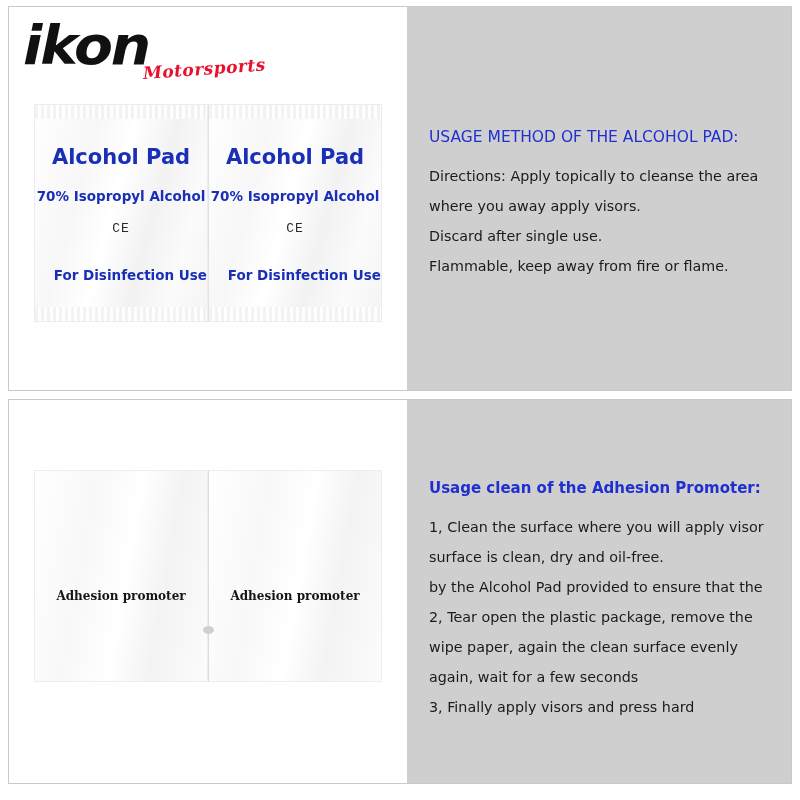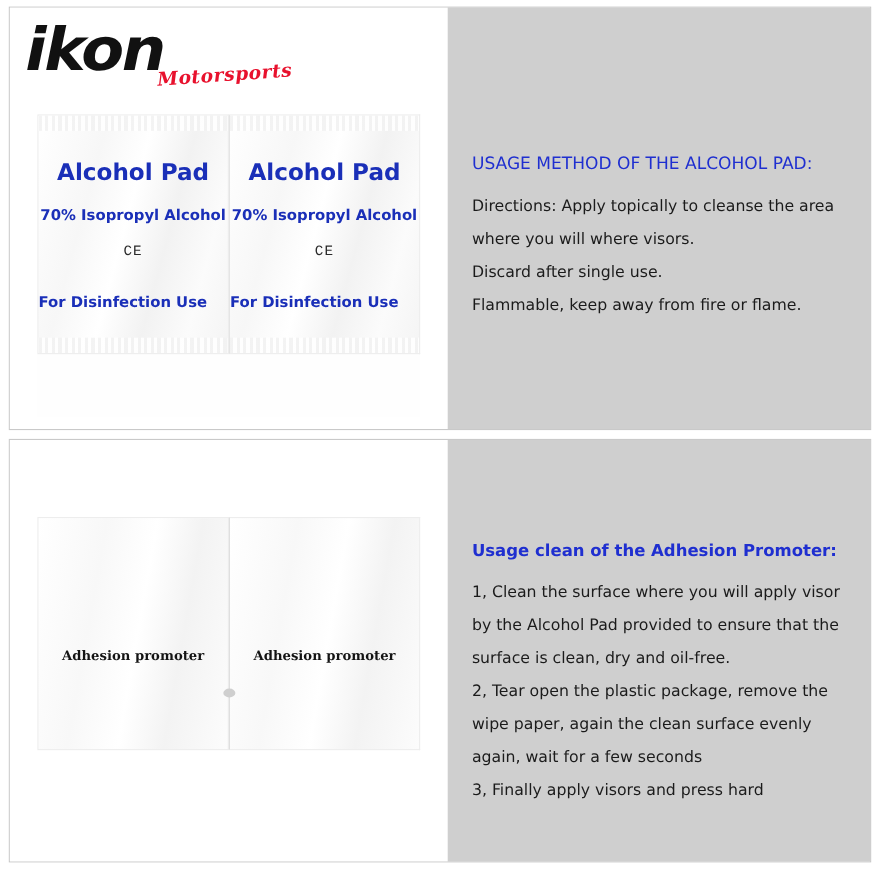--- a/index.html
+++ b/index.html
@@ -158,21 +158,21 @@
     font-family: Liberation Mono, monospace;
     font-size: 13px;
     color: #2a2a2a;
     letter-spacing: 1px;
   }
   .pad-foot {
     position: absolute;
     top: 162px;
     left: 0;
     width: 100%;
-    text-align: left;
+    text-align: right;
     font-family: "DejaVu Sans", sans-serif;
     font-weight: bold;
     font-size: 13.5px;
     color: #1a2fb8;
   }
 
   
   .promos {
     position: absolute;
     left: 25px;
@@ -221,21 +221,21 @@
     right: 16px;
   }
   .text-block.top { top: 120px; }
   .text-block.bottom { top: 78px; }
 
   .heading {
     font-family: "DejaVu Sans", sans-serif;
     font-size: 15.5px;
     font-weight: normal;
     color: #1f2fd0;
-    margin: 12px 0 14px 0;
+    margin: 0 0 14px 0;
     line-height: 20px;
   }
   .heading.bold-head {
     font-weight: bold;
     font-size: 15px;
   }
   .body-line {
     font-family: "DejaVu Sans", sans-serif;
     font-size: 14.3px;
     color: #1b1b1b;
@@ -273,21 +273,21 @@
           <div class="pad-foot">For Disinfection Use</div>
         </div>
 
       </div>
     </div>
 
     <div class="panel-right">
       <div class="text-block top">
         <div class="heading">USAGE METHOD OF THE ALCOHOL PAD:</div>
         <div class="body-line">Directions: Apply topically to cleanse the area</div>
-        <div class="body-line">where you will where visors.</div>
+        <div class="body-line">where you away apply visors.</div>
         <div class="body-line">Discard after single use.</div>
         <div class="body-line">Flammable, keep away from fire or flame.</div>
       </div>
     </div>
 
   </div>
 
   <div class="panel panel-bottom">
 
     <div class="panel-left">
@@ -302,22 +302,22 @@
         </div>
 
         <div class="promo-notch"></div>
       </div>
     </div>
 
     <div class="panel-right">
       <div class="text-block bottom">
         <div class="heading bold-head">Usage clean of the Adhesion Promoter:</div>
         <div class="body-line">1, Clean the surface where you will apply visor</div>
+        <div class="body-line">surface is clean, dry and oil-free.</div>
         <div class="body-line">by the  Alcohol  Pad  provided to ensure that the</div>
-        <div class="body-line">surface is clean, dry and oil-free.</div>
         <div class="body-line">2, Tear open the plastic package, remove the</div>
         <div class="body-line">wipe paper, again the clean surface evenly</div>
         <div class="body-line">again, wait for a few seconds</div>
         <div class="body-line">3, Finally apply visors and press hard</div>
       </div>
     </div>
 
   </div>
 
 </div>

